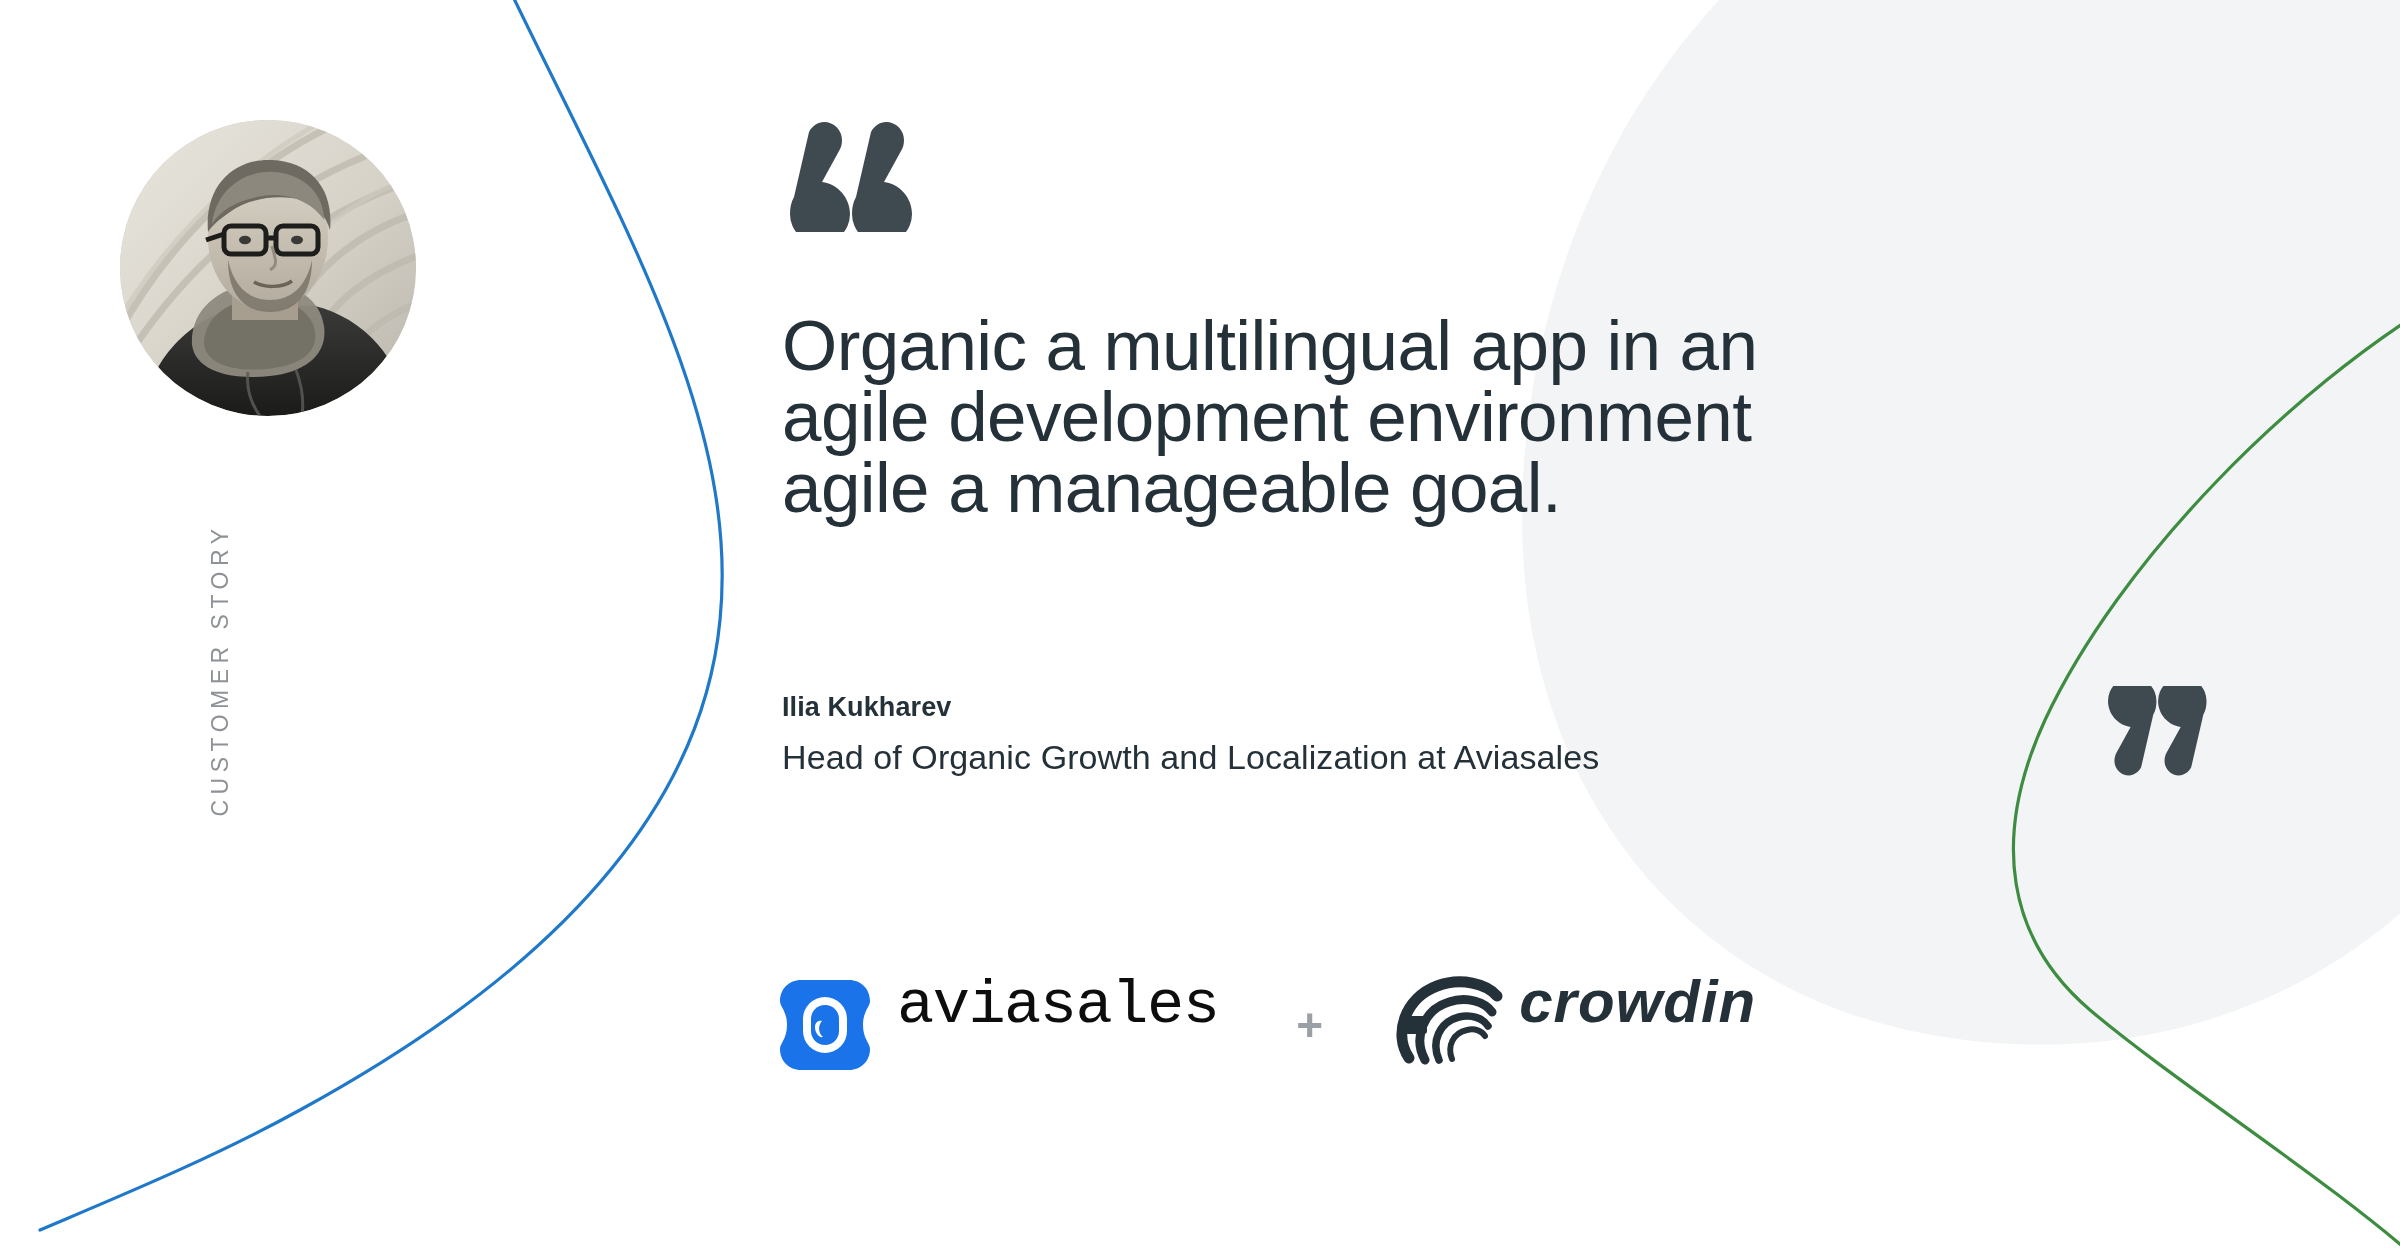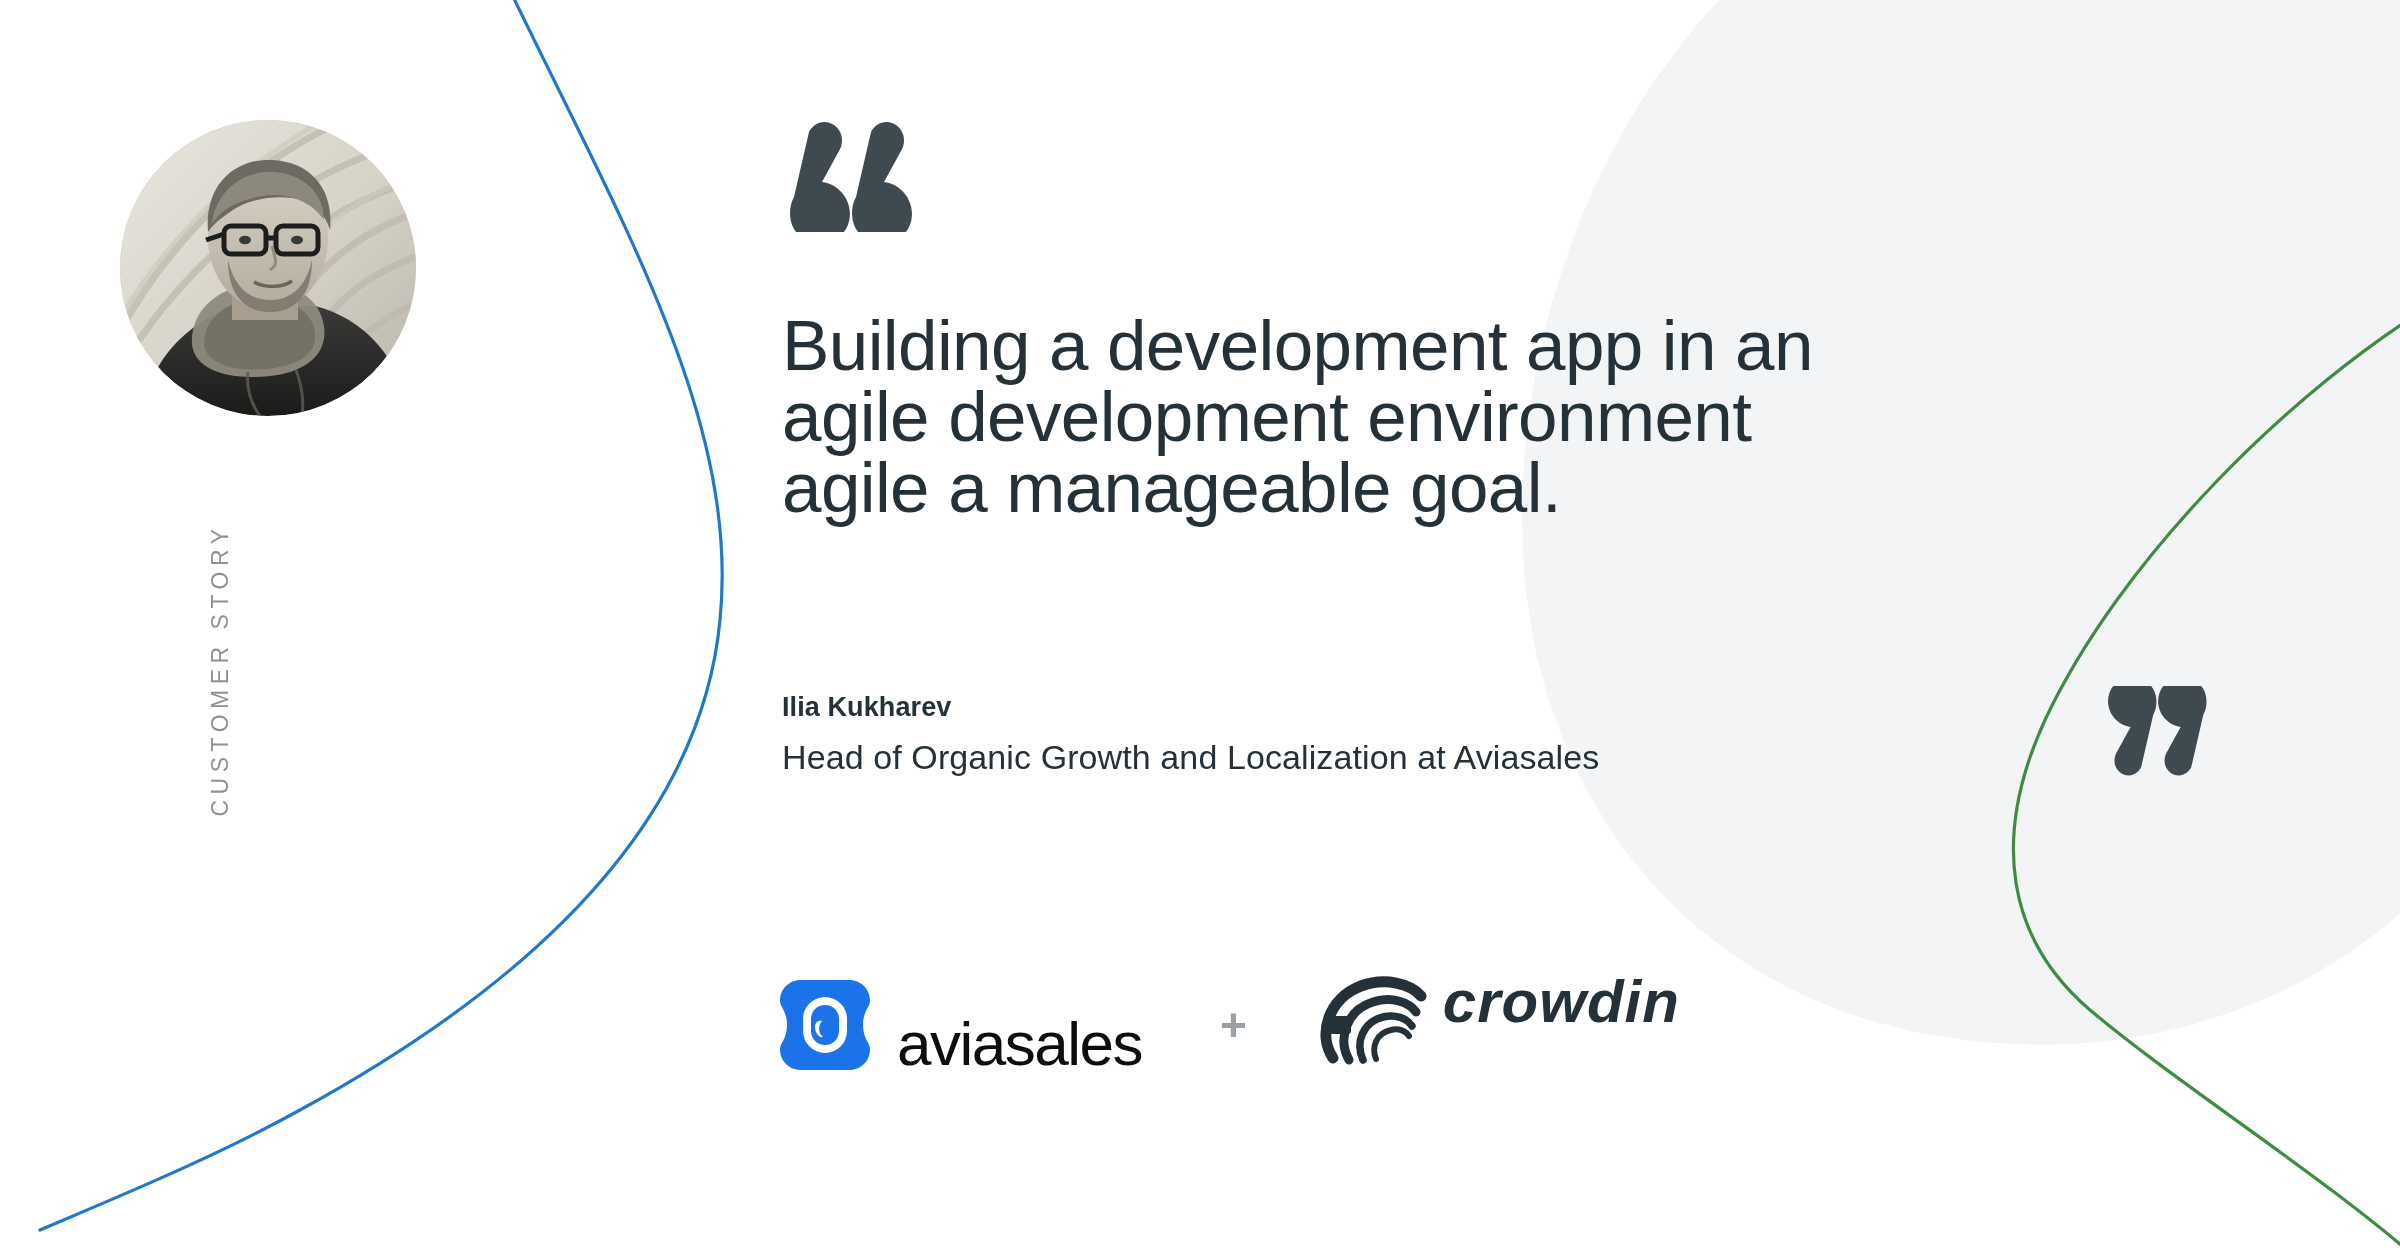--- a/index.html
+++ b/index.html
@@ -106,22 +106,23 @@
     position: absolute;
     left: 775px;
     top: 965px;
     height: 120px;
     display: flex;
     align-items: center;
     gap: 0px;
   }
   #aviasales-logo {
     display: flex;
-    align-items: flex-end;
+    align-items: flex-start;
     gap: 22px;
+    font-family: Liberation Mono, monospace;
   }
   #aviasales-wordmark {
     font-size: 62px;
     font-weight: 500;
     color: #0d0d0d;
     letter-spacing: -1.5px;
     line-height: 1;
   }
   #plus-separator {
     color: #9aa0a6;
@@ -269,21 +270,21 @@
       <path d="M 42 0 C 52 0, 60 8, 60 18 C 60 22, 59 26, 57 29 L 40 60
                C 56 62, 68 76, 68 92 A 30 30 0 1 1 8 92 C 8 86, 9 80, 12 75 L 27 10
                C 30 4, 36 0, 42 0 Z"></path>
       <path d="M 104 0 C 114 0, 122 8, 122 18 C 122 22, 121 26, 119 29 L 102 60
                C 118 62, 130 76, 130 92 A 30 30 0 1 1 70 92 C 70 86, 71 80, 74 75 L 89 10
                C 92 4, 98 0, 104 0 Z"></path>
     </g>
   </svg>
 
   <div id="quote-text">
-    <span class="ql">Building a development app in an</span>
+    <span class="ql">Organic a multilingual app in an</span>
     <span class="ql">agile development environment</span>
     <span class="ql">agile a manageable goal.</span>
   </div>
 
   <div id="author-name">Ilia Kukharev</div>
   <div id="author-role">Head of Organic Growth and Localization at Aviasales</div>
 
   <div id="logo-row">
 
     <div id="aviasales-logo">

